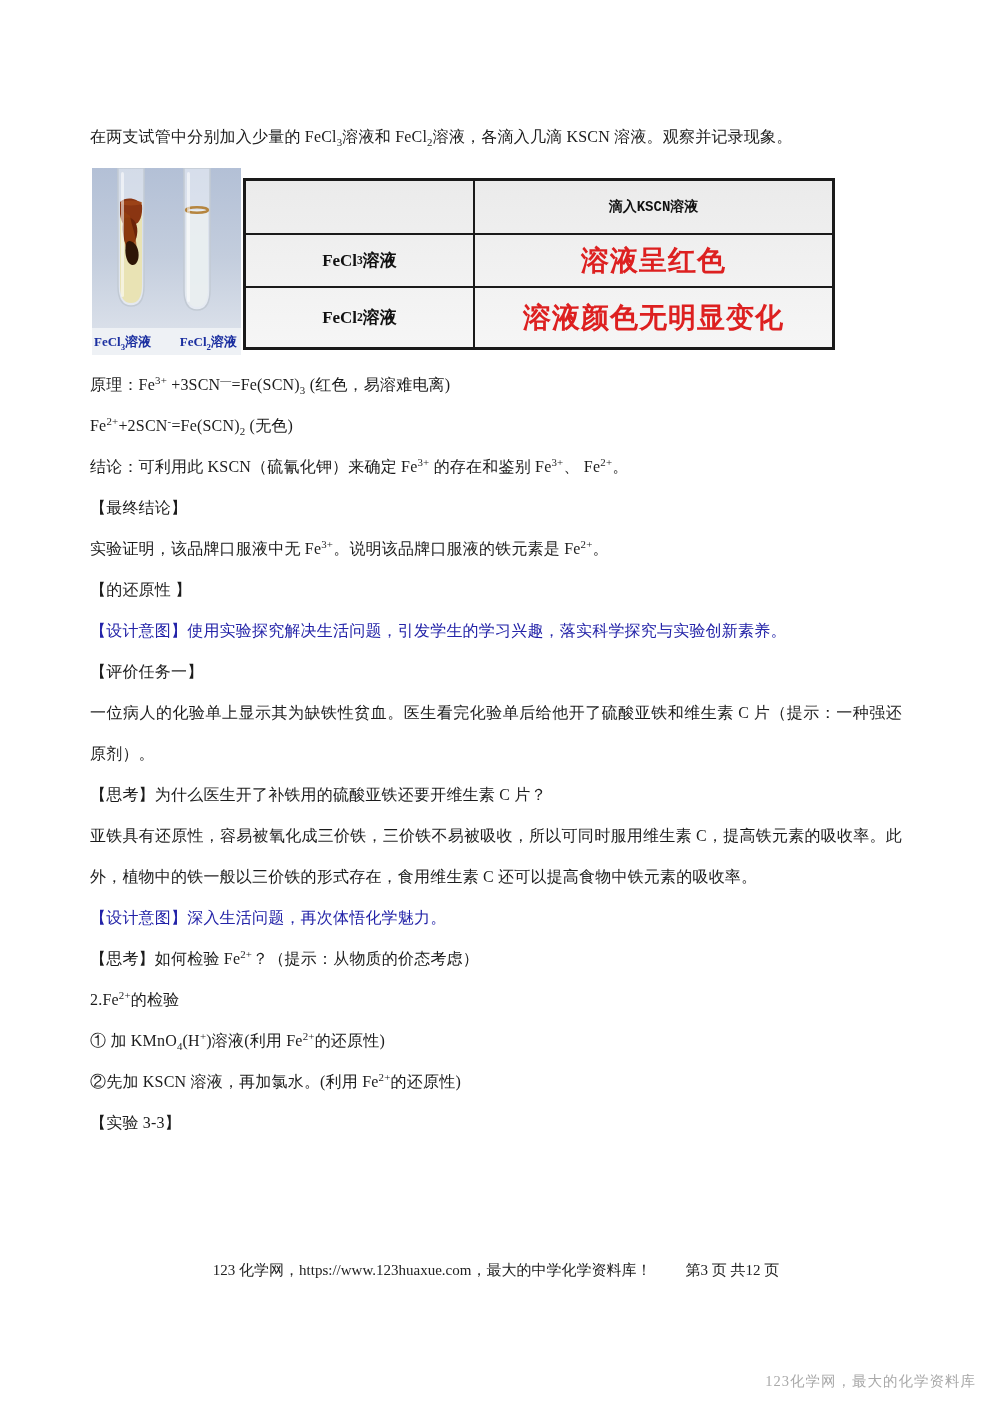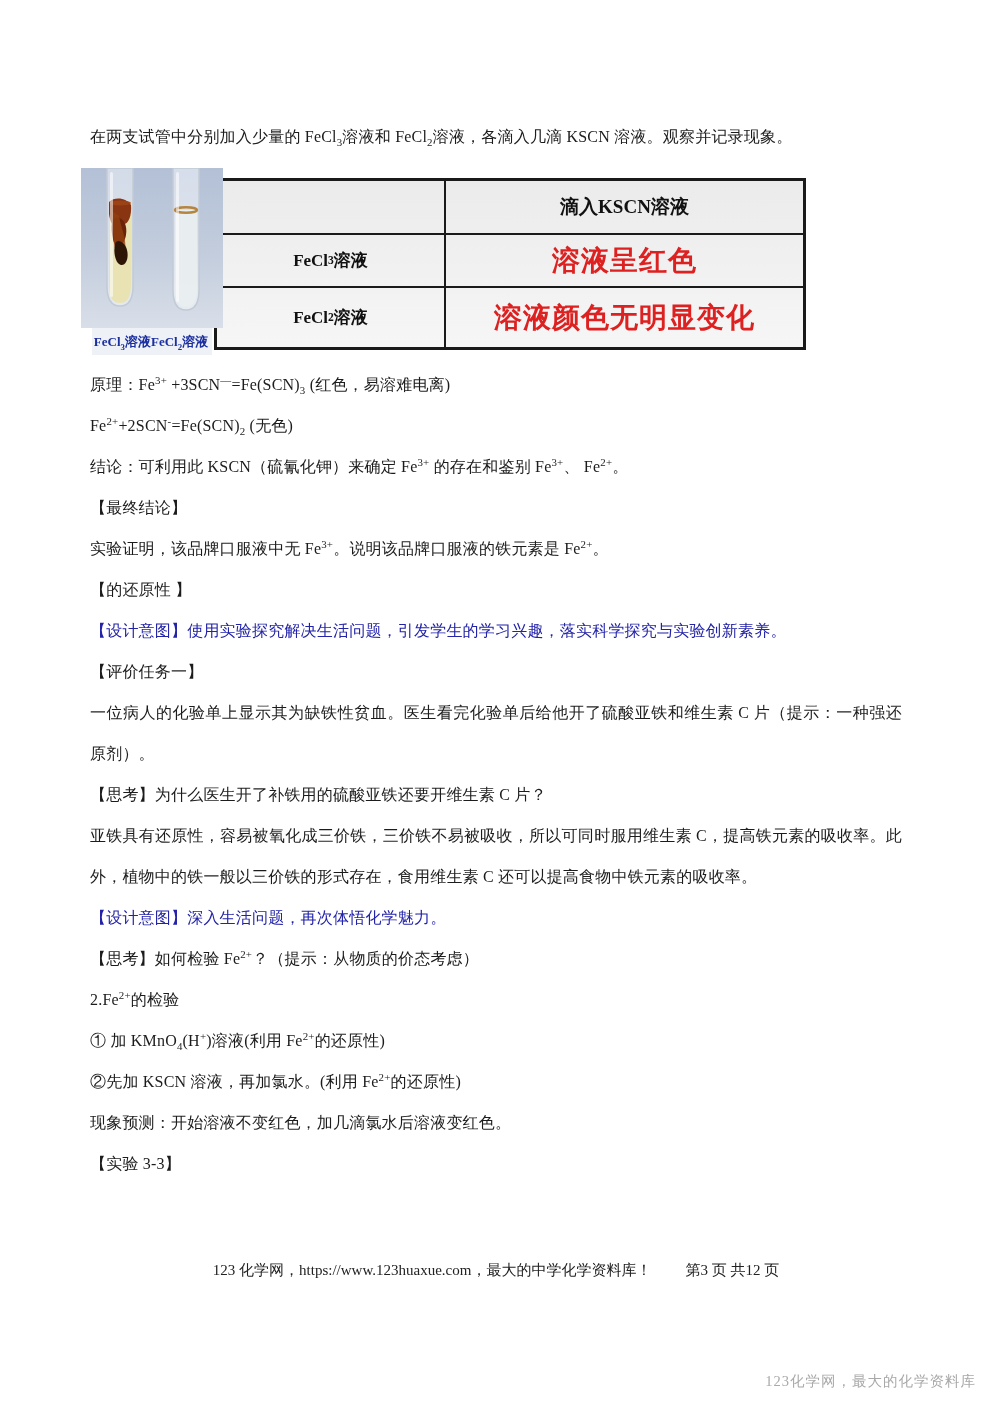--- a/index.html
+++ b/index.html
@@ -9,35 +9,35 @@
     overflow:hidden;
   }
   .content{position:absolute; left:90px; top:116px; width:812px;}
   p.line{margin:0; line-height:41px; font-size:16px; text-align:justify; letter-spacing:0.2px;}
   p.blue{color:#2323a8;}
   sub{font-size:68%; line-height:0;}
   sup{font-size:68%; line-height:0;}
 
   
   .figure{display:flex; margin:11px 0 9px 2px; height:187px;}
-  .photo{width:120px; height:187px; display:flex; flex-direction:column;align-items:center;}
+  .photo{width:149px; height:187px; display:flex; flex-direction:column;}
   .photo-img{height:160px; position:relative;
     background:linear-gradient(180deg,#b3c0d6 0%,#c3cddd 55%,#d9dfe9 100%);}
   .photo-labels{height:27px; background:#eef1f5; display:flex; align-items:center;
     justify-content:space-between; padding:0 4px 0 2px;}
   .photo-labels span{color:#1b2fa0; font-weight:bold; font-size:13px; white-space:nowrap;}
 
   .rtable{width:586px; height:166px; margin-top:10px; margin-left:2px;
     border:3px solid #1a1a1a; background:linear-gradient(180deg,#ebebeb,#f6f6f6);
     display:grid; grid-template-columns:229px 1fr; grid-template-rows:54px 53px 1fr;}
   .cell{display:flex; align-items:center; justify-content:center;
     border-right:2px solid #1a1a1a; border-bottom:2px solid #1a1a1a;}
   .cell.lastcol{border-right:none;}
   .cell.lastrow{border-bottom:none;}
-  .cell.header{font-weight:bold; font-size:19px; color:#111;}
+  .cell.header{font-weight:bold; font-size:14px; color:#111;font-family:Liberation Mono, monospace;}
   .cell.reagent{font-weight:bold; font-size:17px; color:#111;}
   .cell.result{color:#dd2020; font-weight:bold; font-size:28px; letter-spacing:1px;}
 
   .footer{position:absolute; left:0; top:1260px; width:100%; text-align:center;
     font-size:15px; color:#222; line-height:20px;}
   .footer .pagenum{margin-left:34px;}
   .watermark{position:absolute; right:16px; top:1372px; font-size:14.5px; color:#a9a9a9;
     letter-spacing:1px;}
 </style>
 </head>
@@ -101,21 +101,20 @@
     <p class="line blue">【设计意图】使用实验探究解决生活问题，引发学生的学习兴趣，落实科学探究与实验创新素养。</p>
     <p class="line">【评价任务一】</p>
     <p class="line">一位病人的化验单上显示其为缺铁性贫血。医生看完化验单后给他开了硫酸亚铁和维生素 C 片（提示：一种强还原剂）。</p>
     <p class="line">【思考】为什么医生开了补铁用的硫酸亚铁还要开维生素 C 片？</p>
     <p class="line">亚铁具有还原性，容易被氧化成三价铁，三价铁不易被吸收，所以可同时服用维生素 C，提高铁元素的吸收率。此外，植物中的铁一般以三价铁的形式存在，食用维生素 C 还可以提高食物中铁元素的吸收率。</p>
     <p class="line blue">【设计意图】深入生活问题，再次体悟化学魅力。</p>
     <p class="line">【思考】如何检验 Fe<sup>2+</sup>？（提示：从物质的价态考虑）</p>
     <p class="line">2.Fe<sup>2+</sup>的检验</p>
     <p class="line">① 加 KMnO<sub>4</sub>(H<sup>+</sup>)溶液(利用 Fe<sup>2+</sup>的还原性)</p>
     <p class="line">②先加 KSCN 溶液，再加氯水。(利用 Fe<sup>2+</sup>的还原性)</p>
-    <p class="line">现象预测：开始溶液不变红色，加几滴氯水后溶液变红色。</p>
     <p class="line">【实验 3-3】</p>
   </div>
 
   <div class="footer">
     <span>123 化学网，https://www.123huaxue.com，最大的中学化学资料库！</span><span class="pagenum">第3 页 共12 页</span>
   </div>
 
   <div class="watermark">123化学网，最大的化学资料库</div>
 </div>
 

